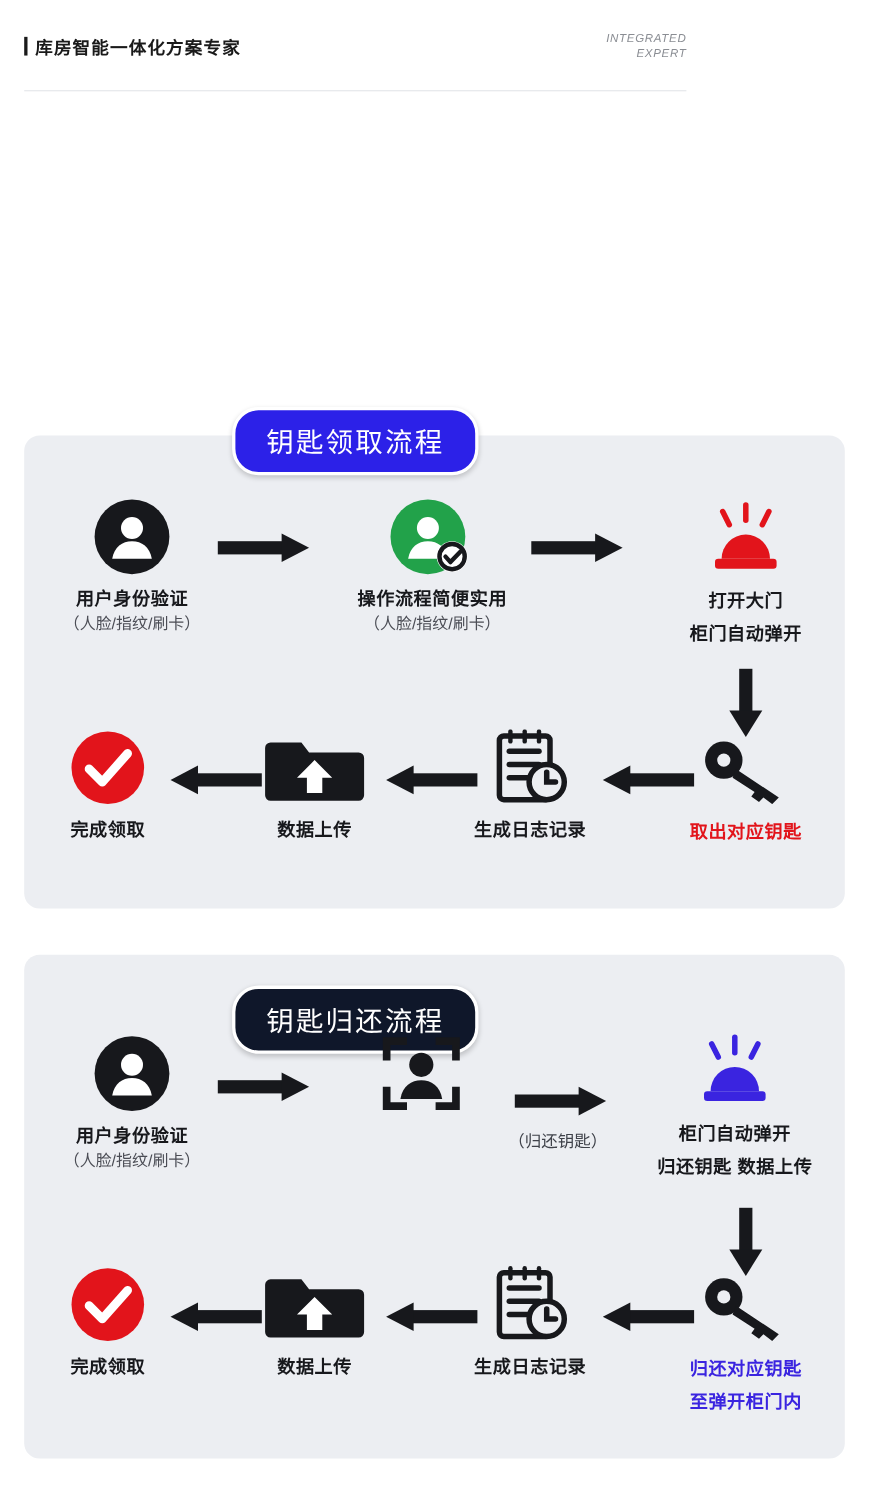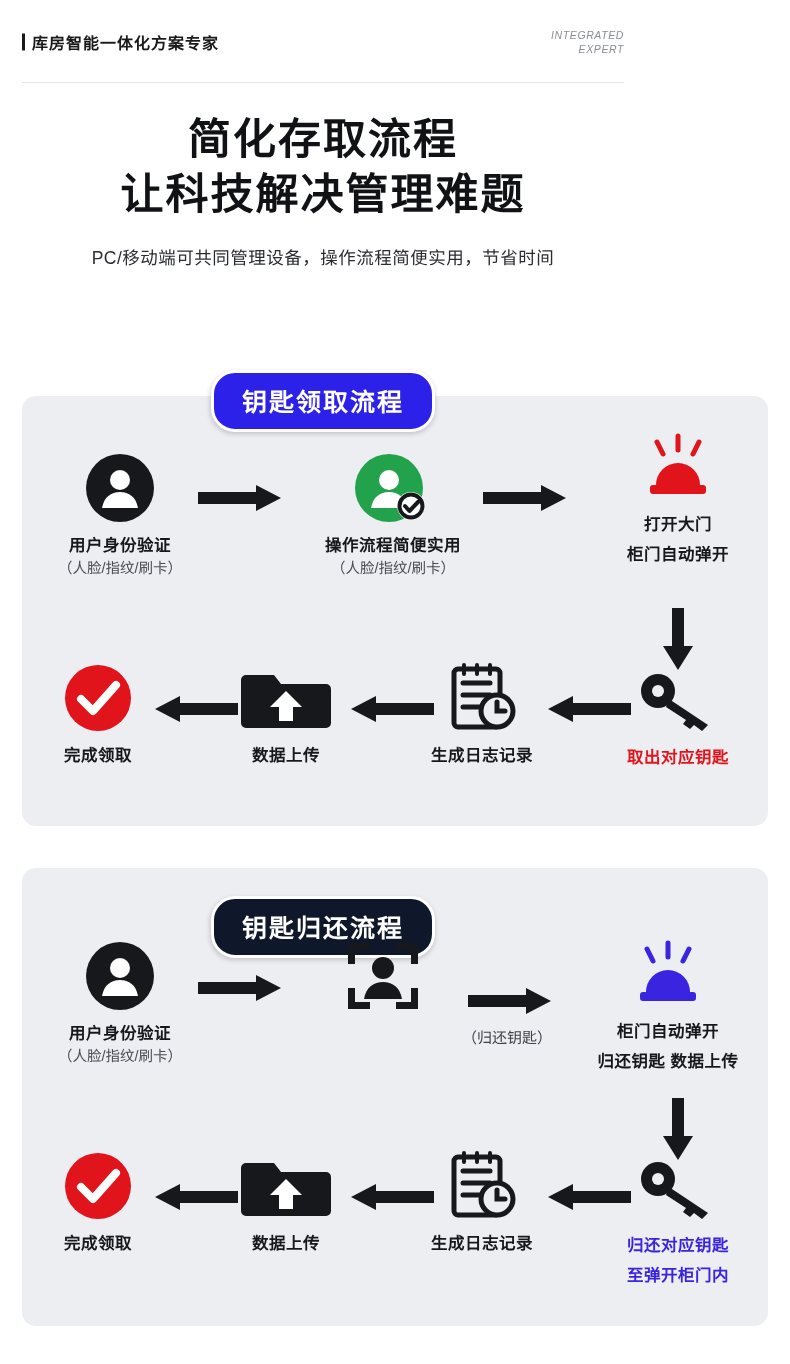--- a/index.html
+++ b/index.html
@@ -95,21 +95,21 @@
   #panel-return { top: 868px; height: 458px; }
 
   .badge {
     position: absolute;
     left: 50%;
     transform: translateX(-50%);
     padding: 9px 28px 11px;
     border-radius: 24px;
     color: #fff;
     font-size: 25px;
-    font-weight: bold;
+    font-weight: normal;
     letter-spacing: 2px;
     white-space: nowrap;
     border: 3px solid #fff;
     box-shadow: 0 2px 5px rgba(0,0,0,0.18);
     font-family: "DejaVu Sans", "Liberation Sans", sans-serif;
   }
   #badge-pickup { top: 370px; background: #2c21e8; }
   #badge-return { top: 896px; background: #0f172a; }
 
   
@@ -210,25 +210,20 @@
 
   <div class="header">
     <div class="header-left">库房智能一体化方案专家</div>
     <div class="header-right">
       <div>INTEGRATED</div>
       <div>EXPERT</div>
     </div>
   </div>
   <div class="header-rule"></div>
 
-  <div class="title-block">
-    <div class="title-l1">简化存取流程</div>
-    <div class="title-l2">让科技解决管理难题</div>
-    <div class="subtitle">PC/移动端可共同管理设备，操作流程简便实用，节省时间</div>
-  </div>
 
   <div class="panel" id="panel-pickup"></div>
   <div class="badge" id="badge-pickup">钥匙领取流程</div>
 
   <div class="step" style="left:120px; top:450px;">
     <div class="icon">
       <svg width="72" height="72" viewBox="0 0 72 72">
         <circle cx="36" cy="36" r="34" fill="#17181c"></circle>
         <circle cx="36" cy="28" r="10" fill="#fff"></circle>
         <path d="M18 56c2-11 9-16 18-16s16 5 18 16z" fill="#fff"></path>
@@ -256,21 +251,21 @@
     </div>
     <div class="lbl">操作流程简便实用</div>
     <div class="sub">（人脸/指纹/刷卡）</div>
   </div>
 
   <div class="arrow-r" style="left:483px; top:485px;">
     <div class="shaft"></div>
       <div class="head"></div>
   </div>
 
-  <div class="step" style="left:678px; top:429px;">
+  <div class="step" style="left:678px; top:452px;">
     <div class="icon">
       <svg width="72" height="68" viewBox="0 0 72 68">
         <g stroke="#e2141b" stroke-width="5" stroke-linecap="round">
           <line x1="36" y1="3" x2="36" y2="17"></line>
           <line x1="15" y1="9" x2="21" y2="21"></line>
           <line x1="57" y1="9" x2="51" y2="21"></line>
         </g>
         <path d="M14 52a22 22 0 0 1 44 0z" fill="#e2141b"></path>
         <rect x="8" y="52" width="56" height="9" rx="3" fill="#e2141b"></rect>
       </svg>

